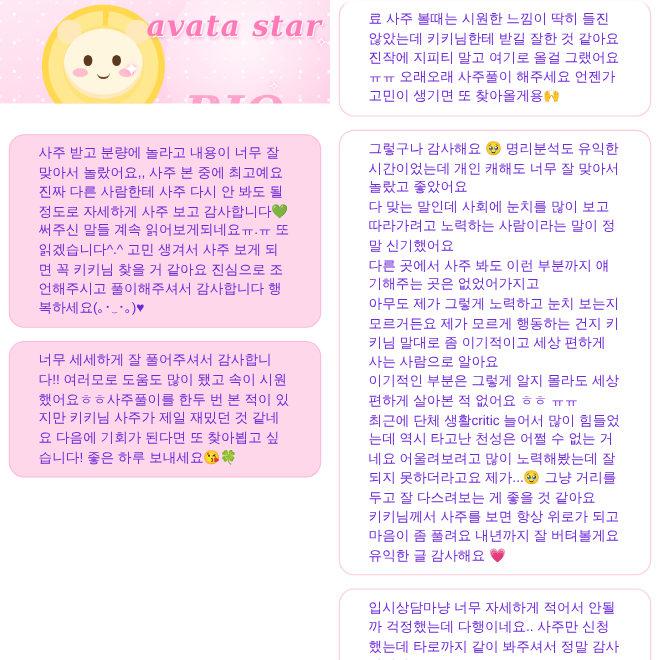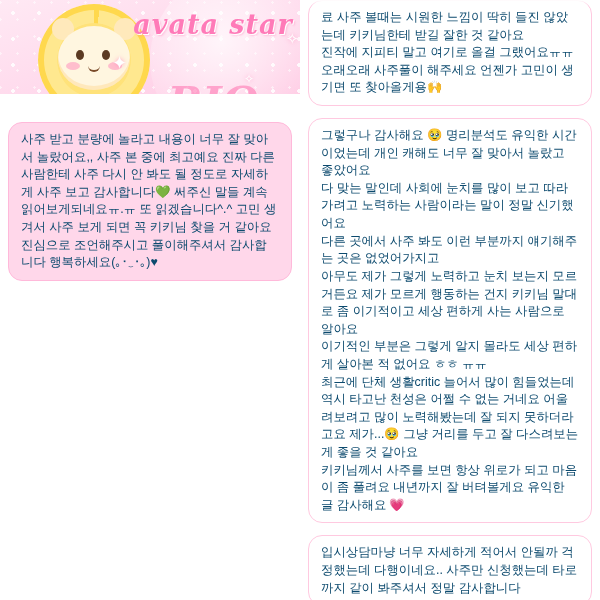--- a/index.html
+++ b/index.html
@@ -155,25 +155,25 @@
     box-sizing: border-box;
     padding: 0 8px;
   }
   .col.left  { left: 0; }
   .col.right { left: 300px; background: #ffffff; }
 
   .bubble {
     position: relative;
     box-sizing: border-box;
     border-radius: 14px;
-    padding: 8px 12px;
+    padding: 8px 26px;
     margin: 0 0 12px 0;
     font-size: 12.4px;
     line-height: 1.42;
-    color: #0c4a6e;
+    color: #6d28d9;
     word-break: break-word;
     white-space: pre-wrap;
   }
   .bubble.pink {
     background: #ffd7ea;
     border: 1px solid #ffb9da;
   }
   .bubble.white {
     background: #ffffff;
     border: 1px solid #ffc9e0;
@@ -218,20 +218,21 @@
 
     <span class="star" style="left:112px; top:52px; font-size:18px;">✦</span>
     <span class="star" style="left:286px; top:30px;">✧</span>
     <span class="star" style="left:160px; top:96px;">✦</span>
     <span class="star" style="left:244px; top:72px; font-size:12px;">✧</span>
   </div>
 
   <div class="col left">
     <div class="stack">
       <div class="bubble pink">사주 받고 분량에 놀라고 내용이 너무 잘 맞아서 놀랐어요,, 사주 본 중에 최고예요 진짜 다른 사람한테 사주 다시 안 봐도 될 정도로 자세하게 사주 보고 감사합니다💚 써주신 말들 계속 읽어보게되네요ㅠ.ㅠ 또 읽겠습니다^.^ 고민 생겨서 사주 보게 되면 꼭 키키님 찾을 거 같아요 진심으로 조언해주시고 풀이해주셔서 감사합니다 행복하세요(｡･‿･｡)♥</div>
+      <div class="bubble pink">너무 세세하게 잘 풀어주셔서 감사합니다!! 여러모로 도움도 많이 됐고 속이 시원했어요ㅎㅎ사주풀이를 한두 번 본 적이 있지만 키키님 사주가 제일 재밌던 것 같네요 다음에 기회가 된다면 또 찾아뵙고 싶습니다! 좋은 하루 보내세요😘🍀</div>
     </div>
   </div>
 
   <div class="col right">
     <div class="stack">
       <div class="bubble white">료 사주 볼때는 시원한 느낌이 딱히 들진 않았는데 키키님한테 받길 잘한 것 같아요
 진작에 지피티 말고 여기로 올걸 그랬어요ㅠㅠ 오래오래 사주풀이 해주세요 언젠가 고민이 생기면 또 찾아올게용🙌</div>
       <div class="bubble white">그렇구나 감사해요 🥹 명리분석도 유익한 시간이었는데 개인 캐해도 너무 잘 맞아서 놀랐고 좋았어요
 다 맞는 말인데 사회에 눈치를 많이 보고 따라가려고 노력하는 사람이라는 말이 정말 신기했어요
 다른 곳에서 사주 봐도 이런 부분까지 얘기해주는 곳은 없었어가지고

